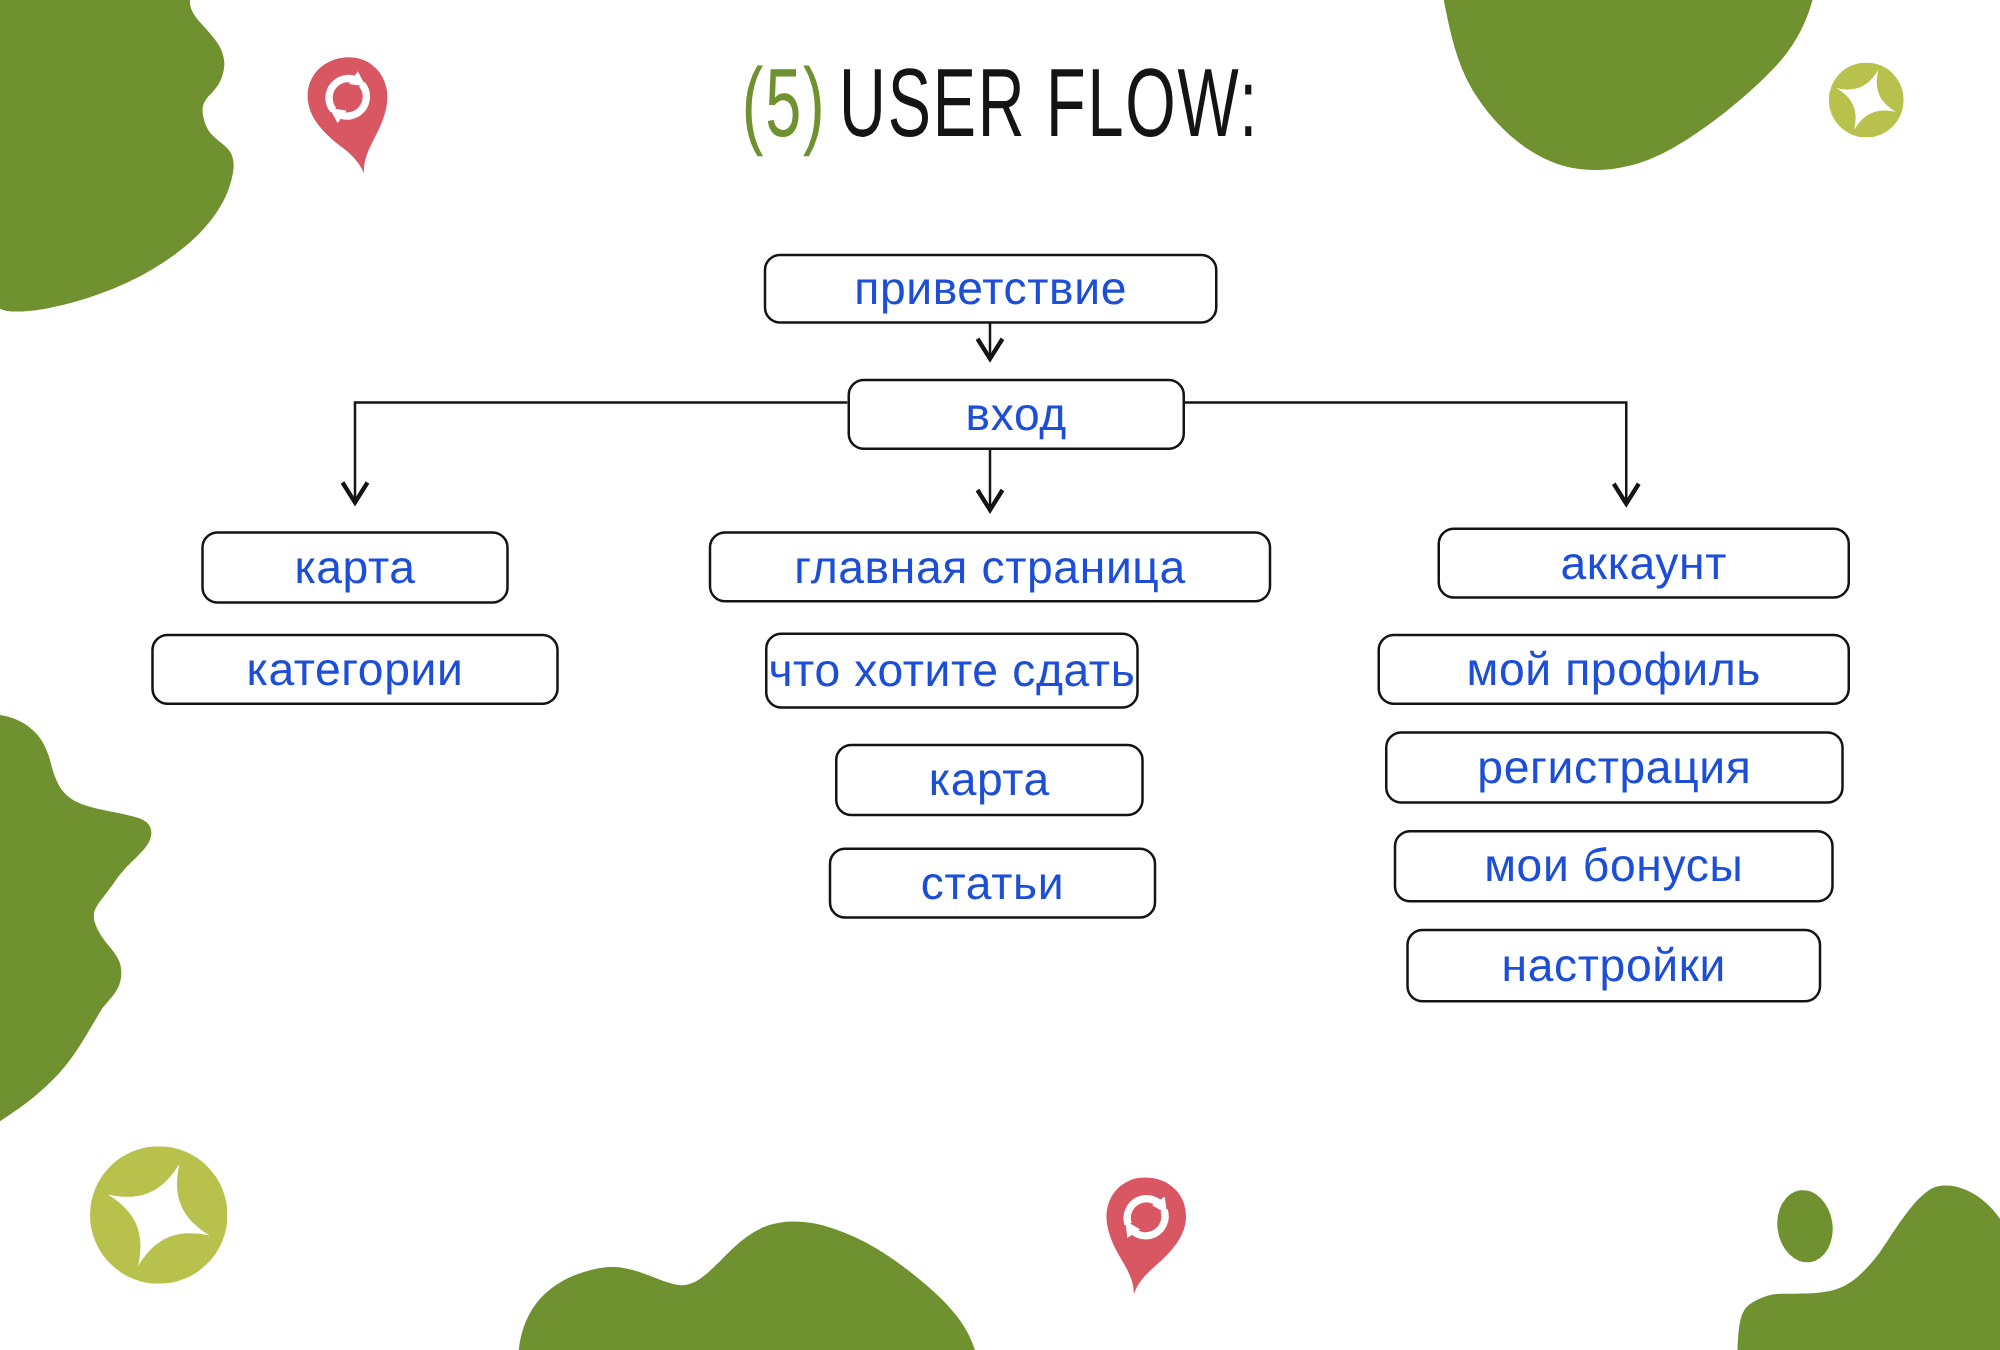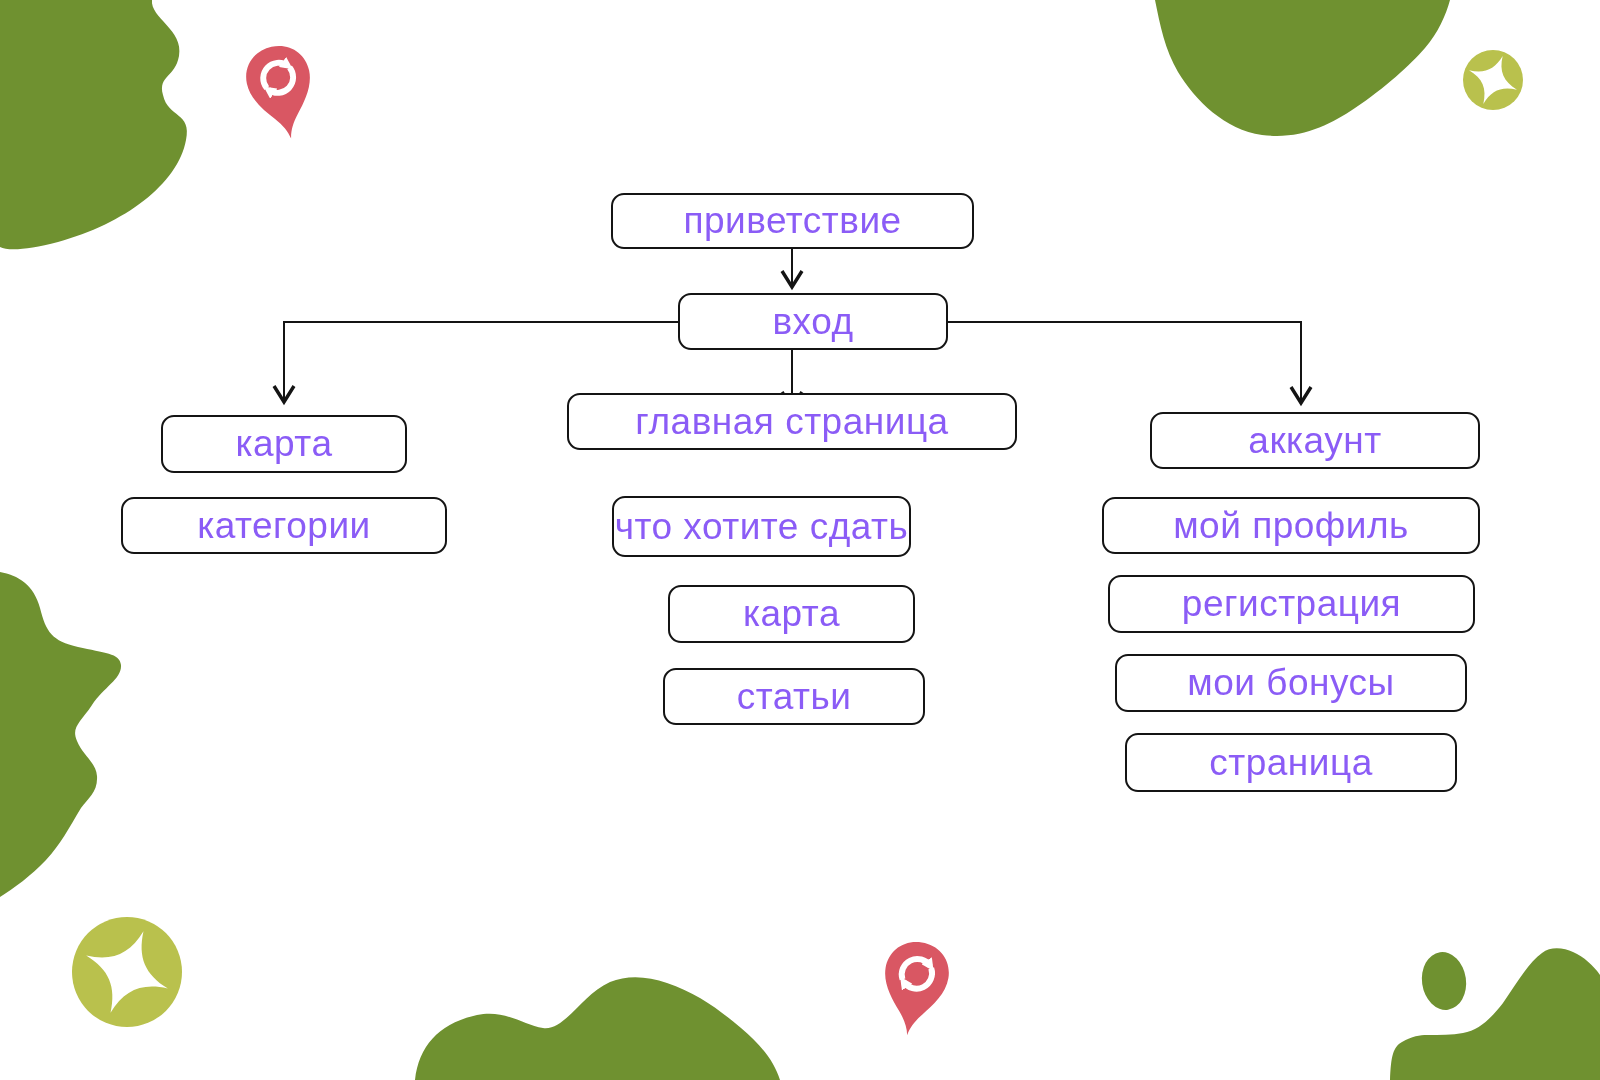--- a/index.html
+++ b/index.html
@@ -39,23 +39,24 @@
     position: absolute;
     box-sizing: border-box;
     background: #ffffff;
     border: 2px solid #141414;
     border-radius: 13px;
     display: flex;
     align-items: center;
     justify-content: center;
     font-size: 37px;
     letter-spacing: 0.5px;
-    color: #8b5cf6;
+    color: #1d4ed8;
     z-index: 4;
     white-space: nowrap;
+    margin-top: 10px;
   }
 
   .connectors { position: absolute; left: 0; top: 0; z-index: 2; pointer-events: none; }
   .decor { z-index: 1; }
   .icon-layer { z-index: 5; }
   .pin { transform-origin: 37px 34px; }
 </style>
 </head>
 <body>
 
@@ -87,37 +88,42 @@
       <marker id="chev" viewBox="0 0 12 12" refX="9" refY="6" markerWidth="12" markerHeight="12" orient="auto">
         <path d="M2 1 L10 6 L2 11" fill="none" stroke="#141414" stroke-width="1.7"></path>
       </marker>
     </defs>
     <path d="M792 249 V285" stroke="#141414" stroke-width="2" fill="none" marker-end="url(#chev)"></path>
     <path d="M678 322 H284 V400" stroke="#141414" stroke-width="2" fill="none" marker-end="url(#chev)"></path>
     <path d="M792 350 V406" stroke="#141414" stroke-width="2" fill="none" marker-end="url(#chev)"></path>
     <path d="M907 322 H1301 V401" stroke="#141414" stroke-width="2" fill="none" marker-end="url(#chev)"></path>
   </svg>
 
+  <div class="title">
+    <span class="title-inner">
+      <span class="title-num">(5)</span><span>USER FLOW:</span>
+    </span>
+  </div>
 
   <div class="node" style="left:611px;top:193px;width:363px;height:56px">приветствие</div>
   <div class="node" style="left:678px;top:293px;width:270px;height:57px">вход</div>
 
   <div class="node" style="left:161px;top:415px;width:246px;height:58px">карта</div>
   <div class="node" style="left:121px;top:497px;width:326px;height:57px">категории</div>
 
-  <div class="node" style="left:567px;top:393px;width:450px;height:57px">главная страница</div>
+  <div class="node" style="left:567px;top:415px;width:450px;height:57px">главная страница</div>
   <div class="node" style="left:612px;top:496px;width:299px;height:61px">что хотите сдать</div>
   <div class="node" style="left:668px;top:585px;width:247px;height:58px">карта</div>
   <div class="node" style="left:663px;top:668px;width:262px;height:57px">статьи</div>
 
   <div class="node" style="left:1150px;top:412px;width:330px;height:57px">аккаунт</div>
   <div class="node" style="left:1102px;top:497px;width:378px;height:57px">мой профиль</div>
   <div class="node" style="left:1108px;top:575px;width:367px;height:58px">регистрация</div>
   <div class="node" style="left:1115px;top:654px;width:352px;height:58px">мои бонусы</div>
-  <div class="node" style="left:1125px;top:733px;width:332px;height:59px">страница</div>
+  <div class="node" style="left:1125px;top:733px;width:332px;height:59px">настройки</div>
 
   <svg class="abs icon-layer pin" style="left:241px;top:43px;transform:rotate(-12deg)" width="74" height="100" viewBox="0 0 100 135">
     <defs>
       <marker id="ah-a" viewBox="0 0 10 10" refX="5" refY="5" markerWidth="2.1" markerHeight="2.1" orient="auto">
         <path d="M0 0 L10 5 L0 10 Z" fill="#ffffff"></path>
       </marker>
     </defs>
     <path fill="#d95763" d="M50 4 C75 4 93 22 93 46 C93 67 78 86 66 100 C57 111 52 120 50 131 C48 120 43 111 34 100 C22 86 7 67 7 46 C7 22 25 4 50 4 Z"></path>
     <path d="M32 57.5 A21 21 0 0 1 66 33.5" stroke="#ffffff" stroke-width="8" fill="none" marker-end="url(#ah-a)"></path>
     <path d="M68 36.5 A21 21 0 0 1 34 60.5" stroke="#ffffff" stroke-width="8" fill="none" marker-end="url(#ah-a)"></path>

